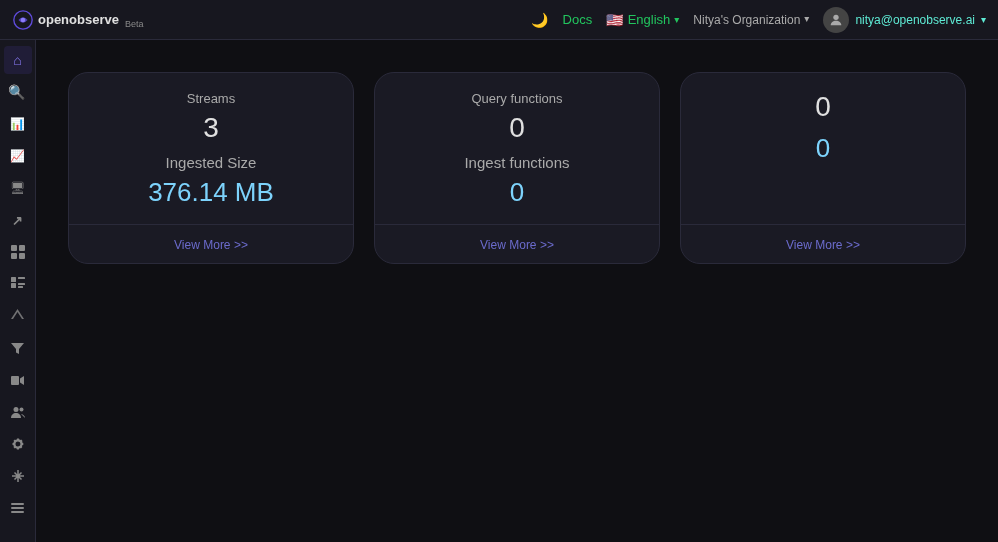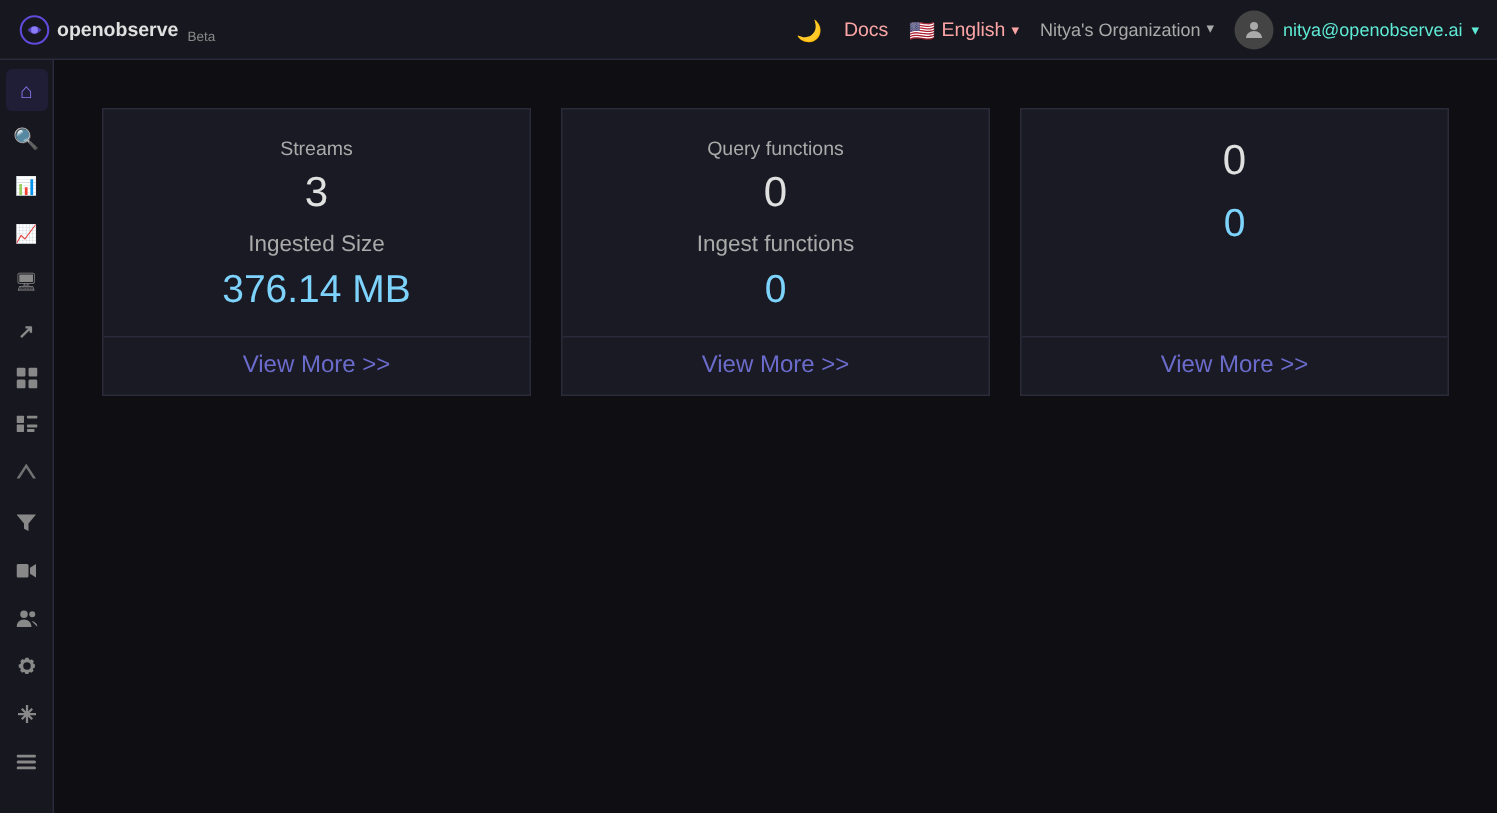--- a/index.html
+++ b/index.html
@@ -62,21 +62,21 @@
       cursor: pointer;
       color: #aaa;
       display: flex;
       align-items: center;
       font-size: 14px;
     }
     .nav-text-btn {
       background: none;
       border: none;
       cursor: pointer;
-      color: #fca5a5;
+      color: #22c55e;
       font-size: 13px;
       display: flex;
       align-items: center;
       gap: 4px;
     }
     .flag {
       font-size: 14px;
     }
     .org-btn {
       background: none;
@@ -157,21 +157,21 @@
     .cards-row {
       display: flex;
       gap: 20px;
       margin-top: 8px;
     }
 
     .card {
       flex: 1;
       background: #1a1a24;
       border: 1px solid #2a2a3a;
-      border-radius: 0;
+      border-radius: 20px;
       display: flex;
       flex-direction: column;
       overflow: hidden;
     }
 
     .card-body {
       padding: 18px 24px 16px;
       flex: 1;
     }
 
@@ -204,21 +204,21 @@
       font-weight: 300;
     }
 
     .card-footer {
       border-top: 1px solid #2a2a3a;
       padding: 10px 24px;
       text-align: center;
     }
 
     .view-more-link {
-      font-size: 16px;
+      font-size: 12px;
       color: #6b6bcc;
       cursor: pointer;
       text-decoration: none;
       background: none;
       border: none;
     }
   </style>
 </head>
 <body>
 

